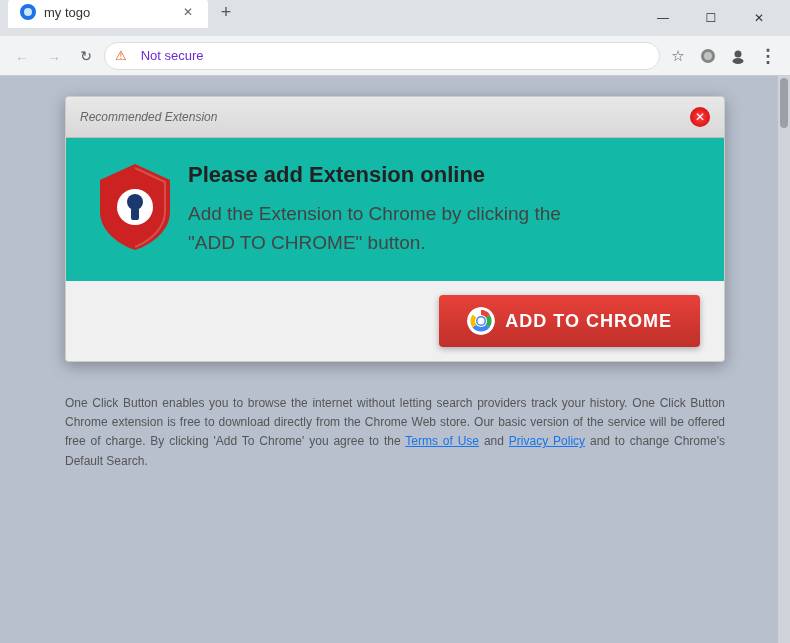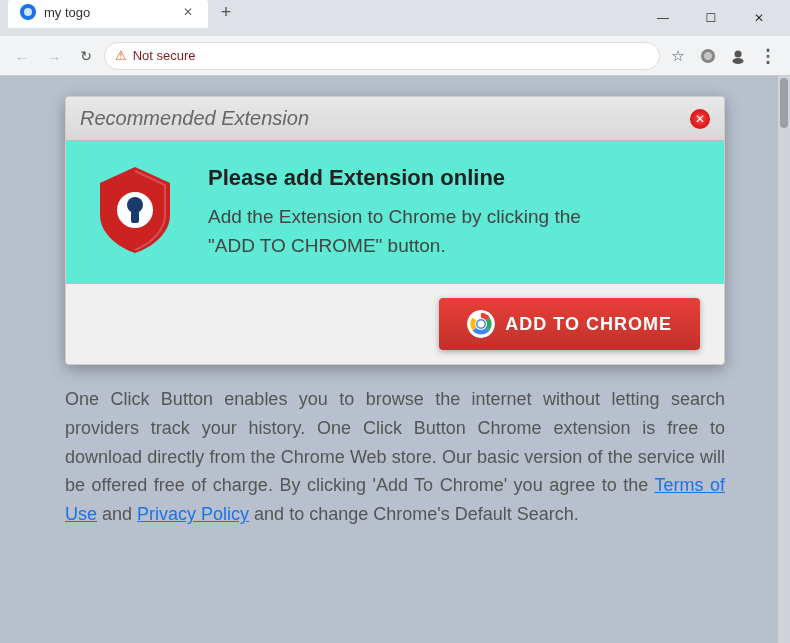--- a/index.html
+++ b/index.html
@@ -148,22 +148,23 @@
       border: 1px solid #ddd;
     }
 
     .not-secure-icon {
       color: #e65100;
       font-size: 13px;
     }
 
     .url-text {
       font-size: 13px;
-      color: #7f1d1d;
+      color: #6d28d9;
       flex: 1;
+      margin-left: 8px;
     }
 
     .toolbar-right {
       display: flex;
       align-items: center;
       gap: 2px;
     }
 
     .toolbar-icon {
       width: 28px;
@@ -229,21 +230,21 @@
     .modal-header {
       background: linear-gradient(to bottom, #e8e8e8, #d8d8d8);
       padding: 10px 14px;
       display: flex;
       align-items: center;
       justify-content: space-between;
       border-bottom: 1px solid #bbb;
     }
 
     .modal-title {
-      font-size: 20px;
+      font-size: 12px;
       color: #666;
       font-style: italic;
     }
 
     .modal-close {
       width: 20px;
       height: 20px;
       background: radial-gradient(circle, #ff4444, #cc0000);
       border-radius: 50%;
       display: flex;
@@ -251,22 +252,22 @@
       justify-content: center;
       color: #fff;
       font-size: 12px;
       cursor: pointer;
     }
 
     .modal-body {
       padding: 24px;
       display: flex;
       align-items: flex-start;
-      gap: 28px;
-      background: #5eead4;
+      gap: 8px;
+      background: #14b8a6;
     }
 
     
     .shield-icon-container {
       flex-shrink: 0;
       width: 90px;
       display: flex;
       align-items: center;
       justify-content: center;
     }
@@ -322,22 +323,22 @@
     .add-to-chrome-text {
       font-size: 18px;
       font-weight: bold;
       color: #fff;
       letter-spacing: 1px;
     }
 
     
     .bottom-text {
       width: 660px;
-      margin-top: 20px;
-      font-size: 18px;
+      margin-top: 32px;
+      font-size: 12px;
       color: #555;
       line-height: 1.6;
       text-align: justify;
       z-index: 5;
       position: relative;
     }
 
     .bottom-text a {
       color: #1a73e8;
       text-decoration: underline;

